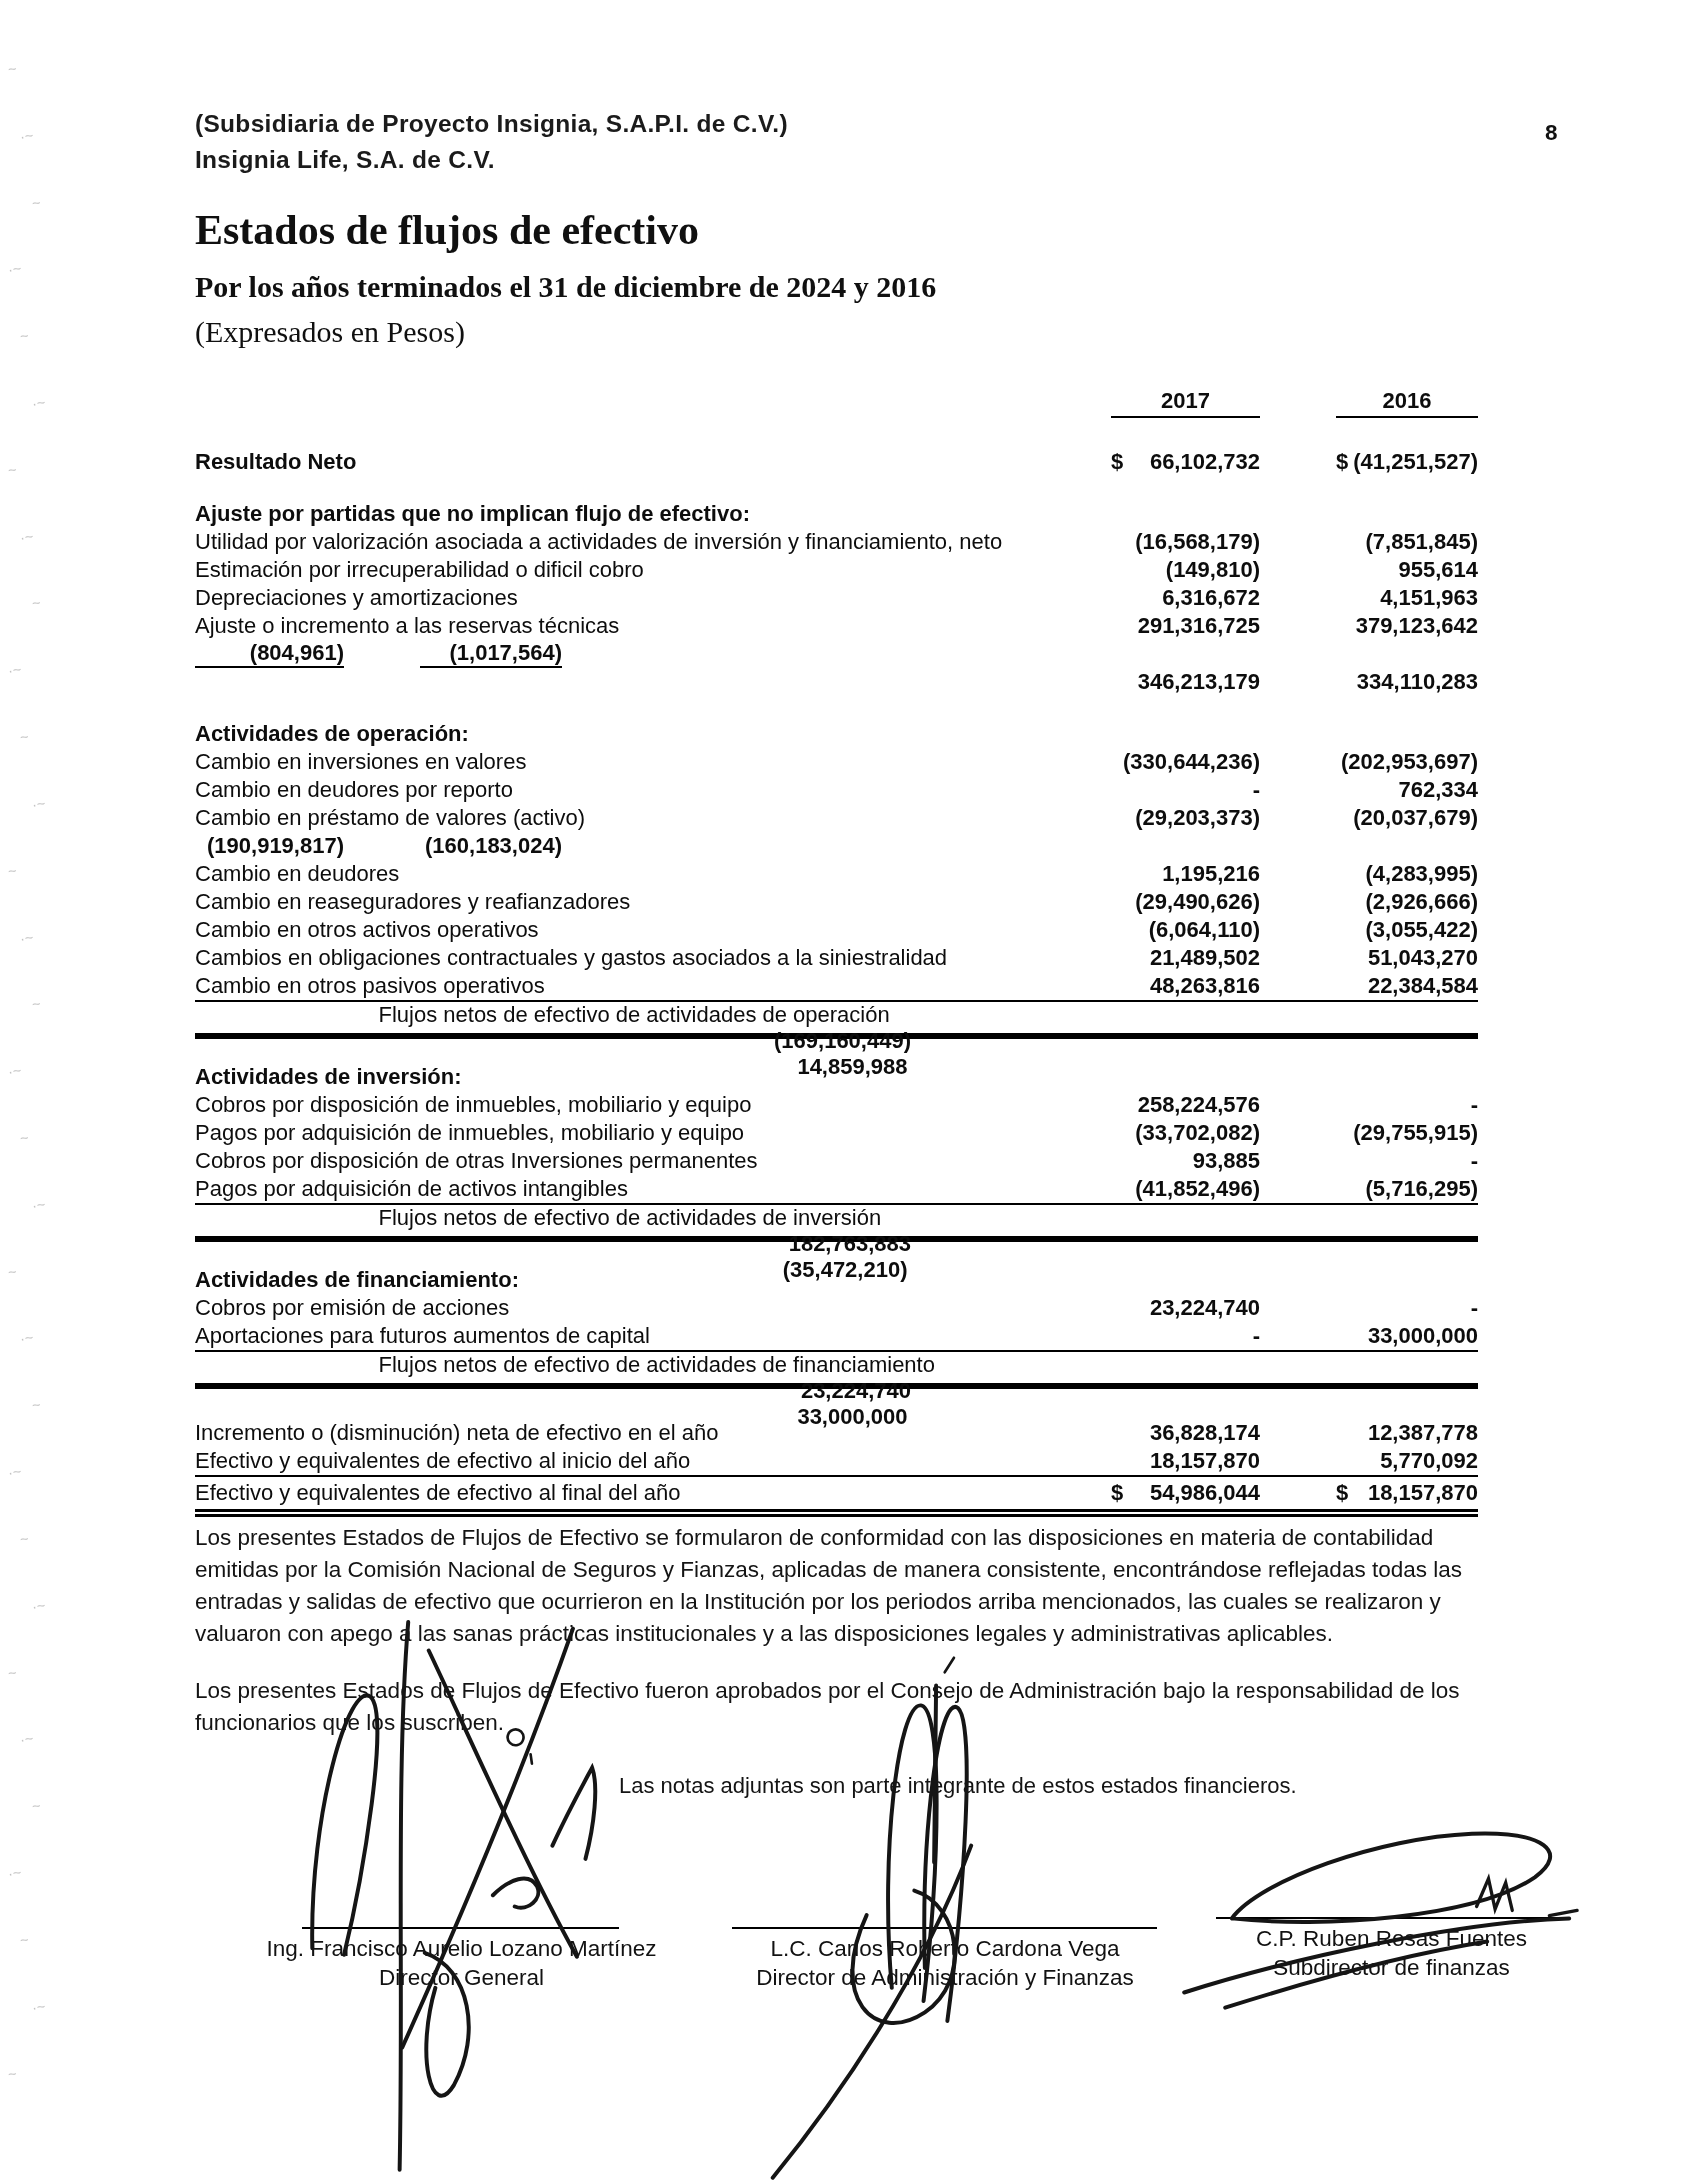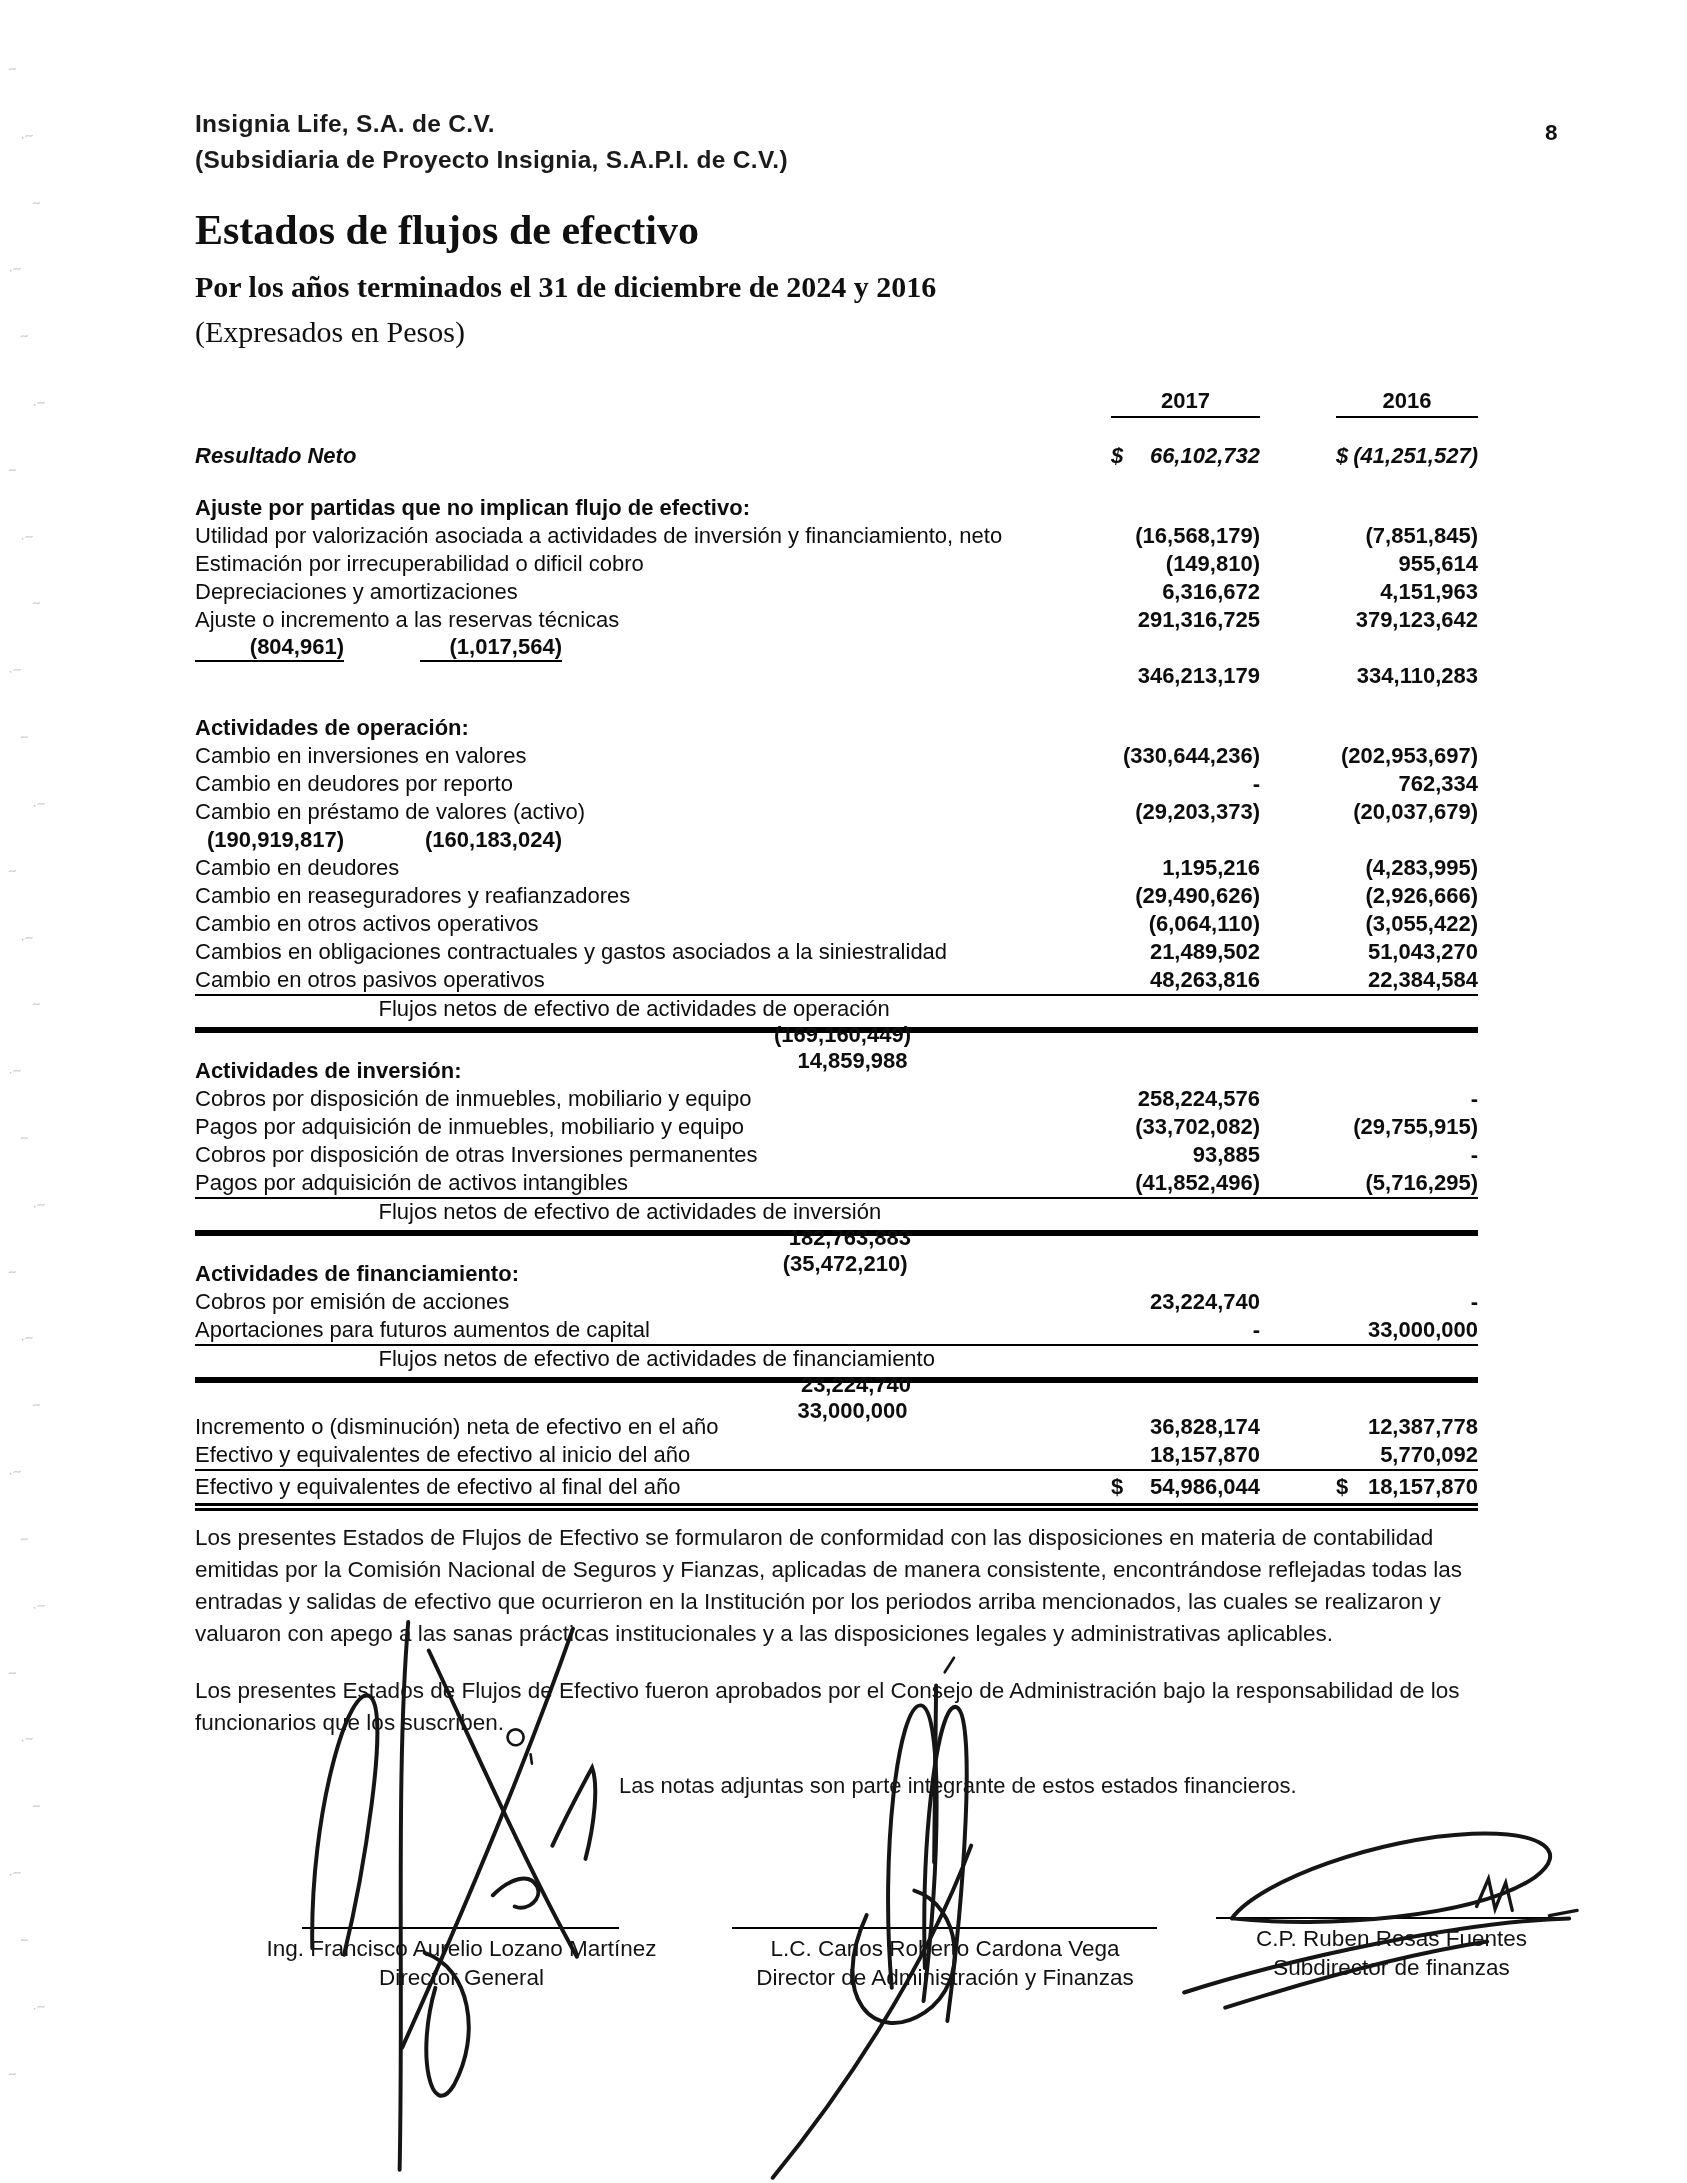--- a/index.html
+++ b/index.html
@@ -24,21 +24,21 @@
   .row{display:flex;align-items:center;height:28px;}
   .lbl{width:916px;font-size:22px;white-space:nowrap;overflow:visible;}
   .v{font-size:22px;font-weight:bold;display:flex;justify-content:space-between;align-items:center;}
   .v1{width:149px;}
   .gap-col{width:76px;}
   .v2{width:142px;}
   .v .num{margin-left:auto;white-space:nowrap;}
   .v .cur{white-space:nowrap;}
   .row.colhead{height:32px;margin-bottom:6.6px;}
   .row.colhead .v{justify-content:center;border-bottom:2.6px solid #000;padding-bottom:1.3px;font-weight:bold;}
-  .row.first{margin-top:23px;font-style:italic;}
+  .row.first{margin-top:29px;}
   .row.first .lbl{font-weight:bold;}
   .row.section{margin-top:24px;}
   .row.section .lbl{font-weight:bold;}
   .row.uval .v1,.row.uval .v2{border-bottom:2.6px solid #000;}
   .row.net{border-top:2px solid #000;border-bottom:6px solid #000;height:31px;flex-direction:column;}
   .row.net_final{border-top:2px solid #000;border-bottom:8.6px double #000;height:32px;}
   .row.gap{height:30px;}
   
   .paras{position:absolute;left:195px;top:1522px;width:1293px;font-size:22.5px;line-height:32px;color:#141414;}
   .paras p{margin:0 0 25px 0;}
@@ -57,22 +57,22 @@
   .ink path{fill:none;stroke:#151515;stroke-linecap:round;}
   
   .artifact{position:absolute;color:#c3c3c3;font-size:14.6px;transform:rotate(-8deg);user-select:none;}
 </style>
 </head>
 <body>
 
 <div class="doc">
 
   <div class="corp">
+    <div>(Subsidiaria de Proyecto Insignia, S.A.P.I. de C.V.)</div>
     <div>Insignia Life, S.A. de C.V.</div>
-    <div>(Subsidiaria de Proyecto Insignia, S.A.P.I. de C.V.)</div>
   </div>
 
   <div class="pagenum">8</div>
 
   <div class="titles">
     <h1 class="t-main">Estados de flujos de efectivo</h1>
     <div class="t-sub">Por los años terminados el 31 de diciembre de 2024 y 2016</div>
     <div class="t-cur">(Expresados en Pesos)</div>
   </div>
 

